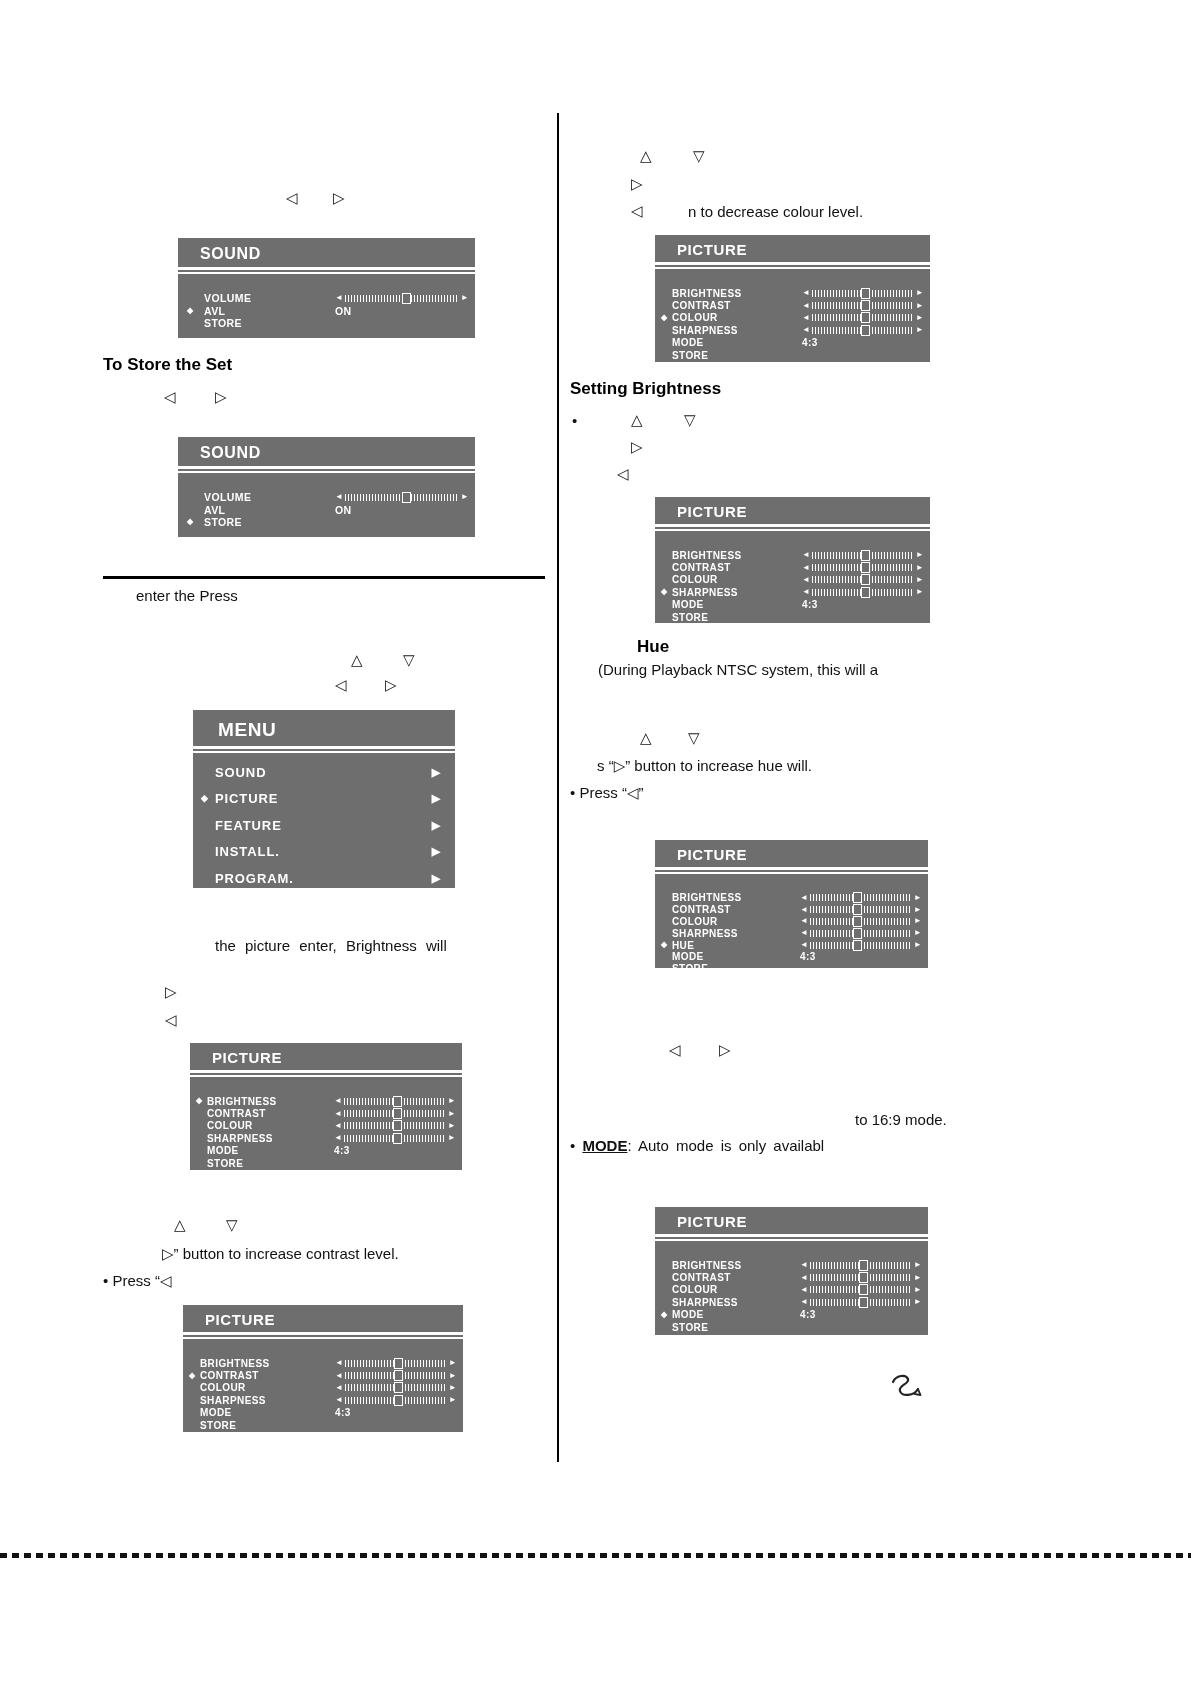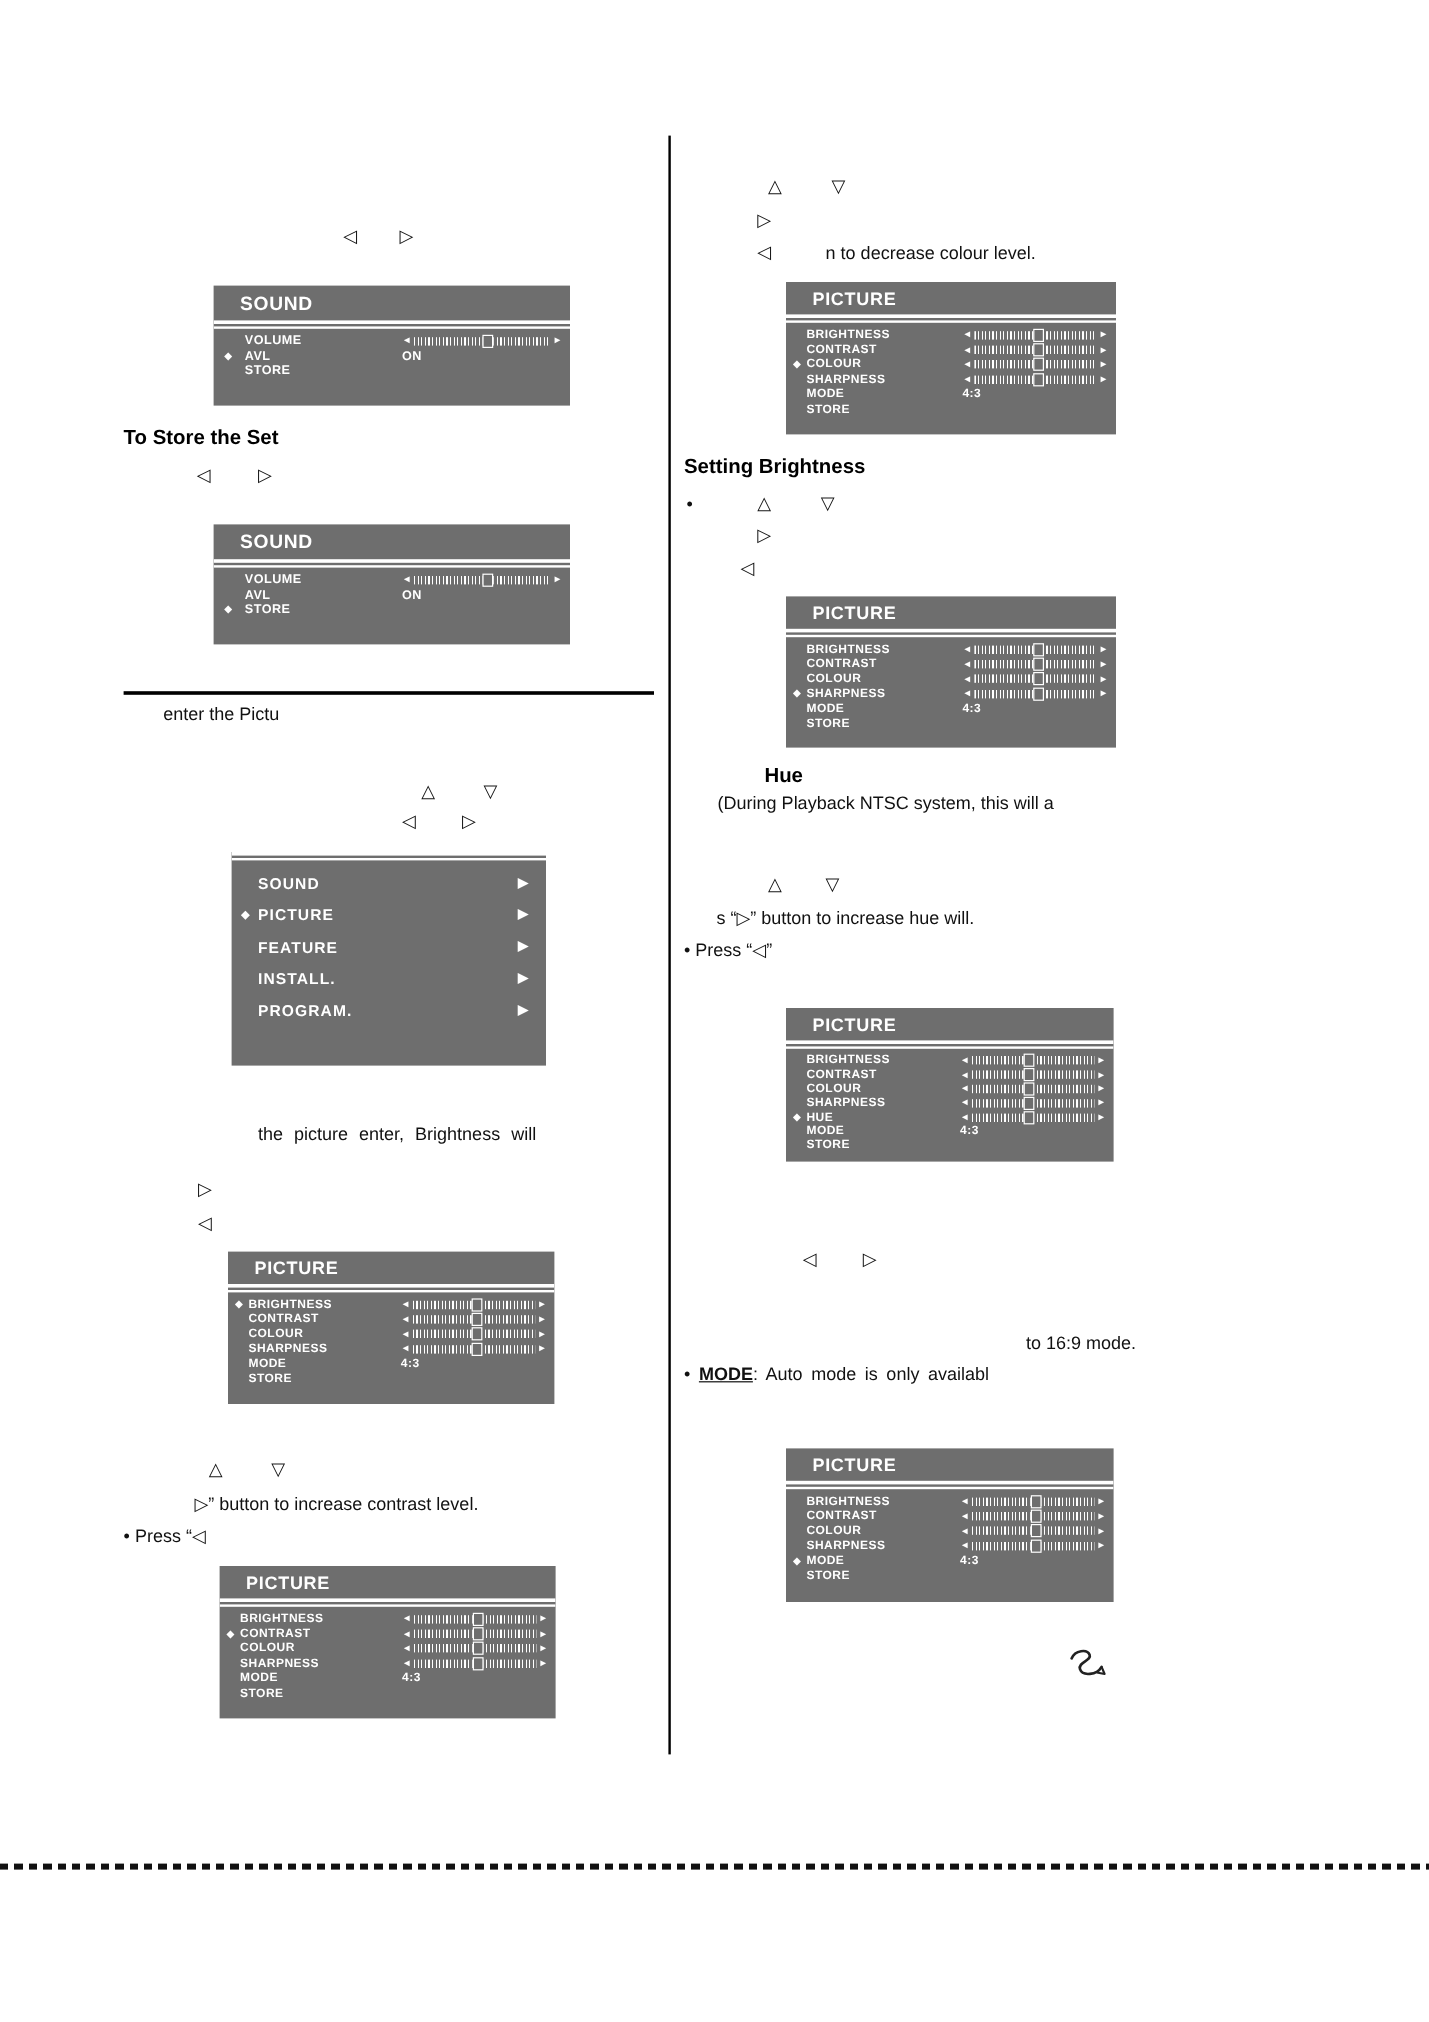--- a/index.html
+++ b/index.html
@@ -16,21 +16,21 @@
   .vline,.hline,.blank-line{position:absolute;background:#000}
 
   
   .osd{position:absolute;background:var(--osd-bg,#6e6e6e);color:var(--osd-fg,#fff);
        font-family:"Liberation Sans",sans-serif;overflow:hidden}
   .osd-title{font-weight:bold;letter-spacing:.6px}
   .osd.sound-style .osd-title{font-size:16px;padding:7px 0 4px 22px}
   .osd.menu-style  .osd-title{font-size:19px;padding:9px 0 5px 25px}
   .osd.pic-style   .osd-title{font-size:15px;padding:6px 0 4px 22px}
   .osd-rule{height:7px;border-top:3px solid #fff;border-bottom:2px solid #fff}
-  .osd-items{padding-top:4px}
+  .osd-items{padding-top:18px}
   .osd.menu-style .osd-items{padding-top:6px}
   .osd-row{display:flex;align-items:center;height:12.4px;padding:0 6px 0 6px;
            font-size:10px;font-weight:bold;letter-spacing:.4px}
   .osd.sound-style .osd-row{height:12.6px;font-size:10.5px;padding-left:9px}
   .osd.menu-style  .osd-row{height:26.5px;font-size:13px;padding:0 14px 0 8px;letter-spacing:.9px}
   .osd.hue-style   .osd-row{height:11.8px}
   .cursor{width:11px;font-size:8px;flex:none;line-height:1}
   .osd.sound-style .cursor{width:17px}
   .osd.menu-style  .cursor{width:14px;font-size:9px}
   .osd-label{flex:1;white-space:nowrap}
@@ -60,21 +60,21 @@
   <div class="dashes"></div>
 
   <div class="frag" style="left:286px;top:189px">◁</div>
   <div class="frag" style="left:333px;top:189px">▷</div>
 
   <div class="frag h" style="left:103px;top:354px">To Store the Set</div>
 
   <div class="frag" style="left:164px;top:388px">◁</div>
   <div class="frag" style="left:215px;top:388px">▷</div>
 
-  <div class="frag" style="left:136px;top:587px">enter the Pictu</div>
+  <div class="frag" style="left:136px;top:587px">enter the Press</div>
 
   <div class="frag" style="left:351px;top:651px">△</div>
   <div class="frag" style="left:403px;top:651px">▽</div>
   <div class="frag" style="left:335px;top:676px">◁</div>
   <div class="frag" style="left:385px;top:676px">▷</div>
 
   <div class="frag ws" style="left:215px;top:937px">the picture enter, Brightness will</div>
   <div class="frag" style="left:165px;top:983px">▷</div>
   <div class="frag" style="left:165px;top:1011px">◁</div>
 
@@ -168,20 +168,21 @@
         </div>
         <div class="osd-row">
           <span class="cursor">◆</span>
           <span class="osd-label">STORE</span>
           <span class="osd-val"></span>
         </div>
       </div>
     </div>
 
   <div class="osd menu-style" style="left:193px;top:710px;width:262px;height:178px">
+      <div class="osd-title">MENU</div>
       <div class="osd-rule"></div>
       <div class="osd-items">
         <div class="osd-row">
           <span class="cursor"></span>
           <span class="osd-label">SOUND</span>
           <span class="osd-val">
             <span class="menu-arrow">▶</span>
           </span>
         </div>
         <div class="osd-row">

